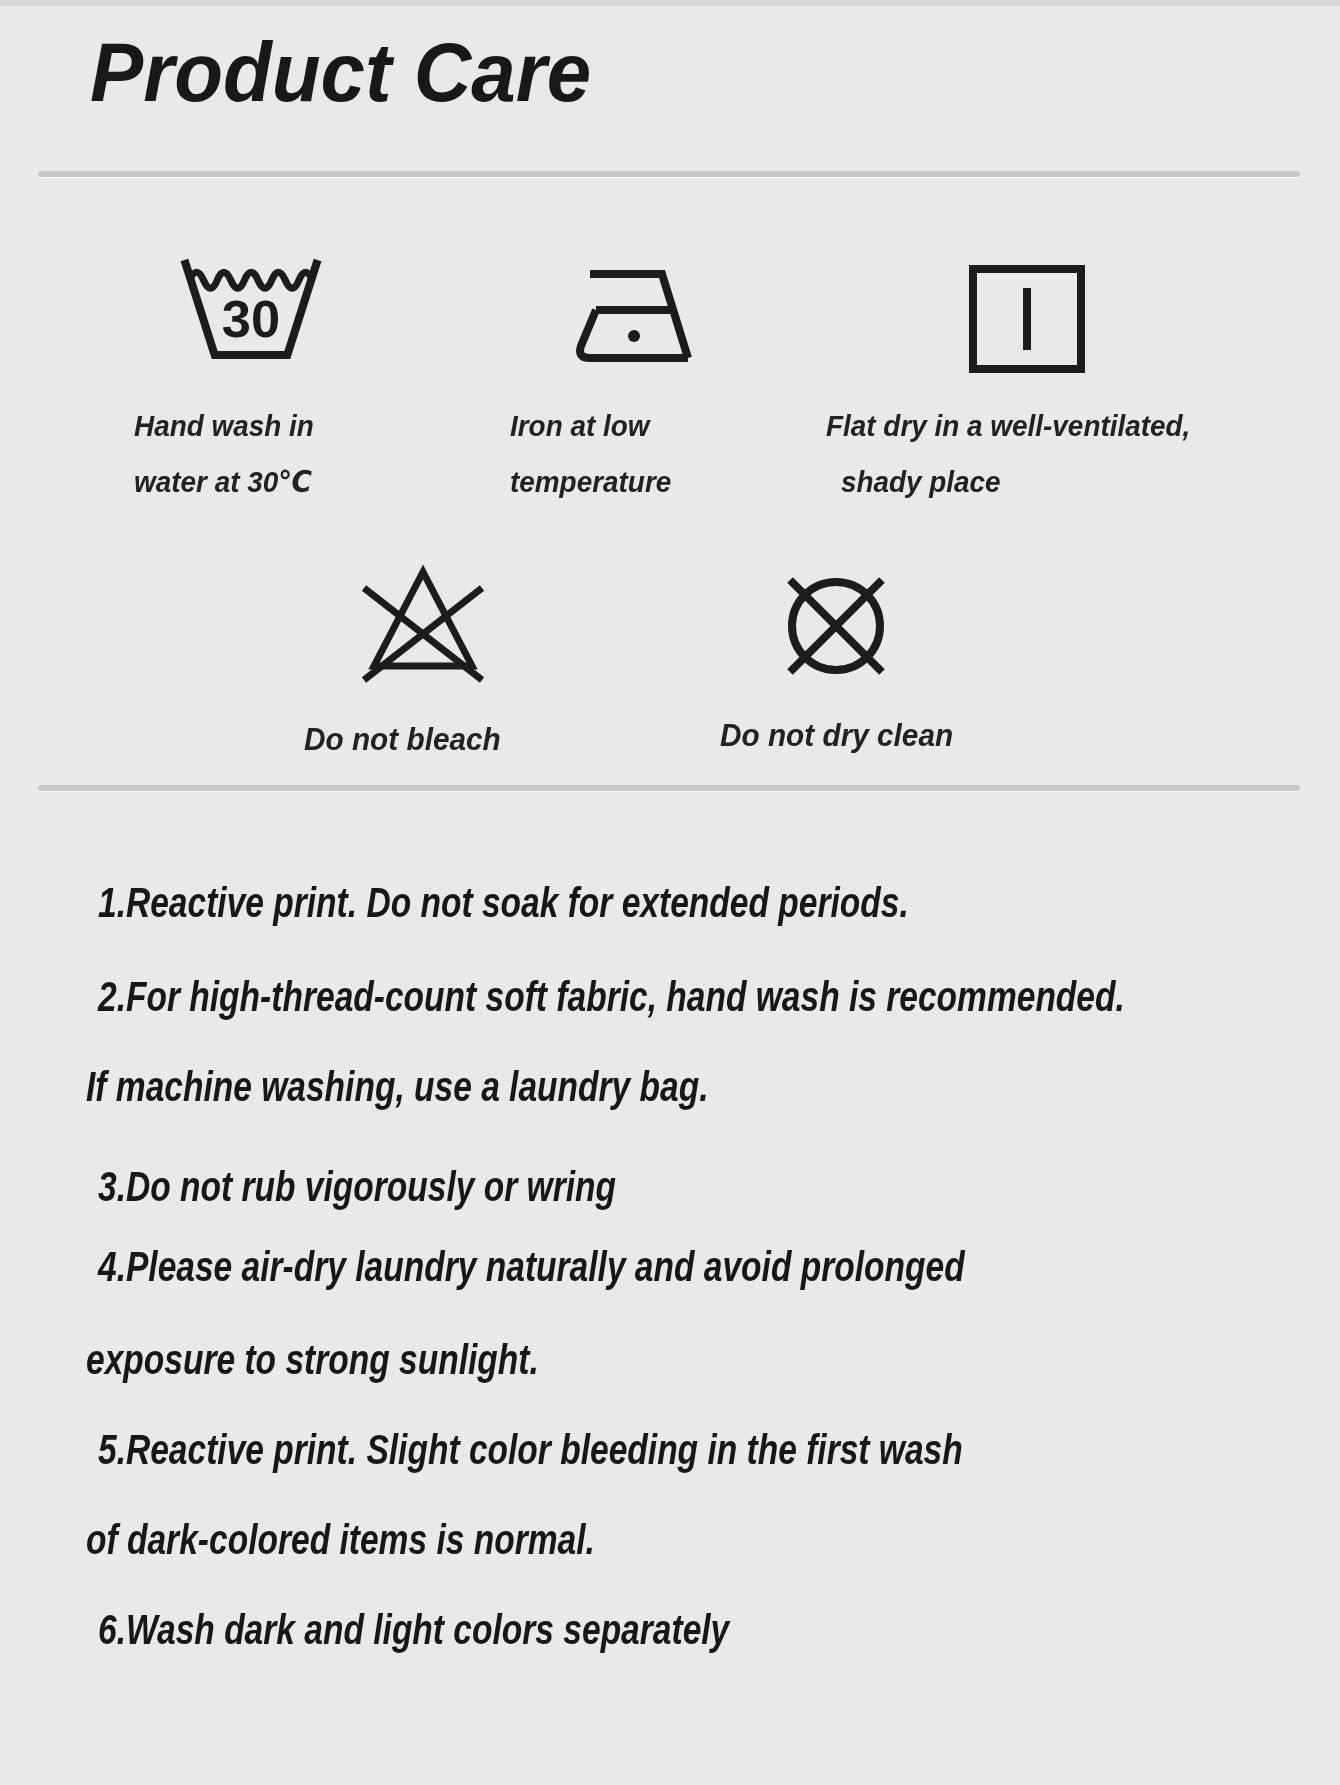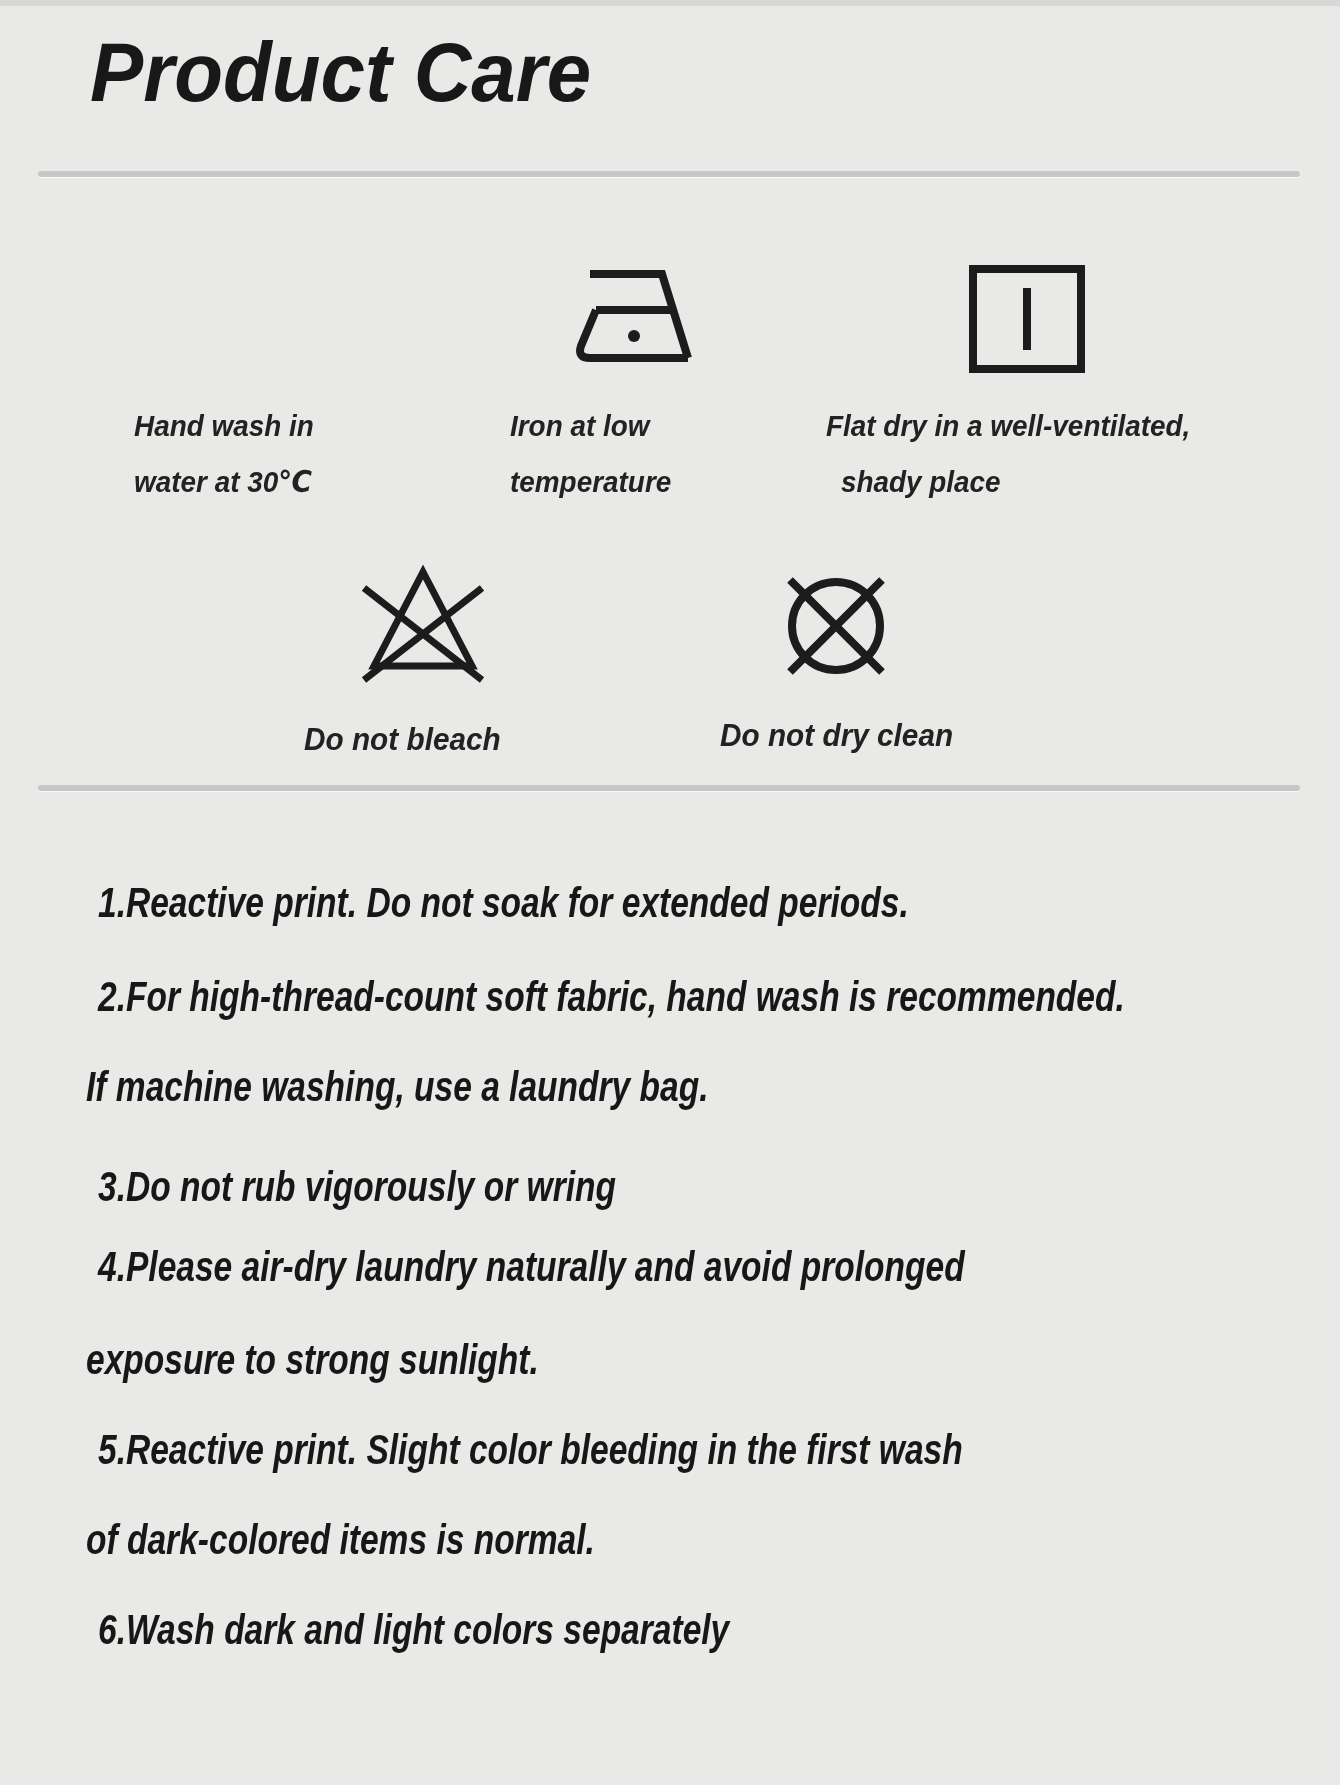--- a/index.html
+++ b/index.html
@@ -103,20 +103,27 @@
 </style>
 </head>
 <body>
 
 <div class="page">
 
   <div class="page-title">Product Care</div>
 
   <div class="divider d1"></div>
 
+  <div class="symbol sym-tub">
+    <svg width="150" height="113" viewBox="0 0 148 112">
+      <path class="sym-stroke" stroke-width="8" d="M8,8 L38,102 L110,102 L140,8"></path>
+      <path class="sym-stroke" stroke-width="7" d="M13,28 Q20,12 27,28 T40.5,28 T54,28 T67.5,28 T81,28 T94.5,28 T108,28 T121.5,28 T135,28"></path>
+      <text class="tub-num" x="74" y="84" text-anchor="middle">30</text>
+    </svg>
+  </div>
 
   <div class="symbol sym-iron">
     <svg width="140" height="110" viewBox="0 0 140 110">
       <path class="sym-stroke" stroke-width="8" d="M24,14 L96,14 L122,98"></path>
       <path class="sym-stroke" stroke-width="8" d="M30,50 L107,50"></path>
       <path class="sym-stroke" stroke-width="8" d="M30,50 L15,86 Q11,98 24,98 L122,98"></path>
       <circle class="sym-fill" cx="68" cy="76" r="6"></circle>
     </svg>
   </div>
 

